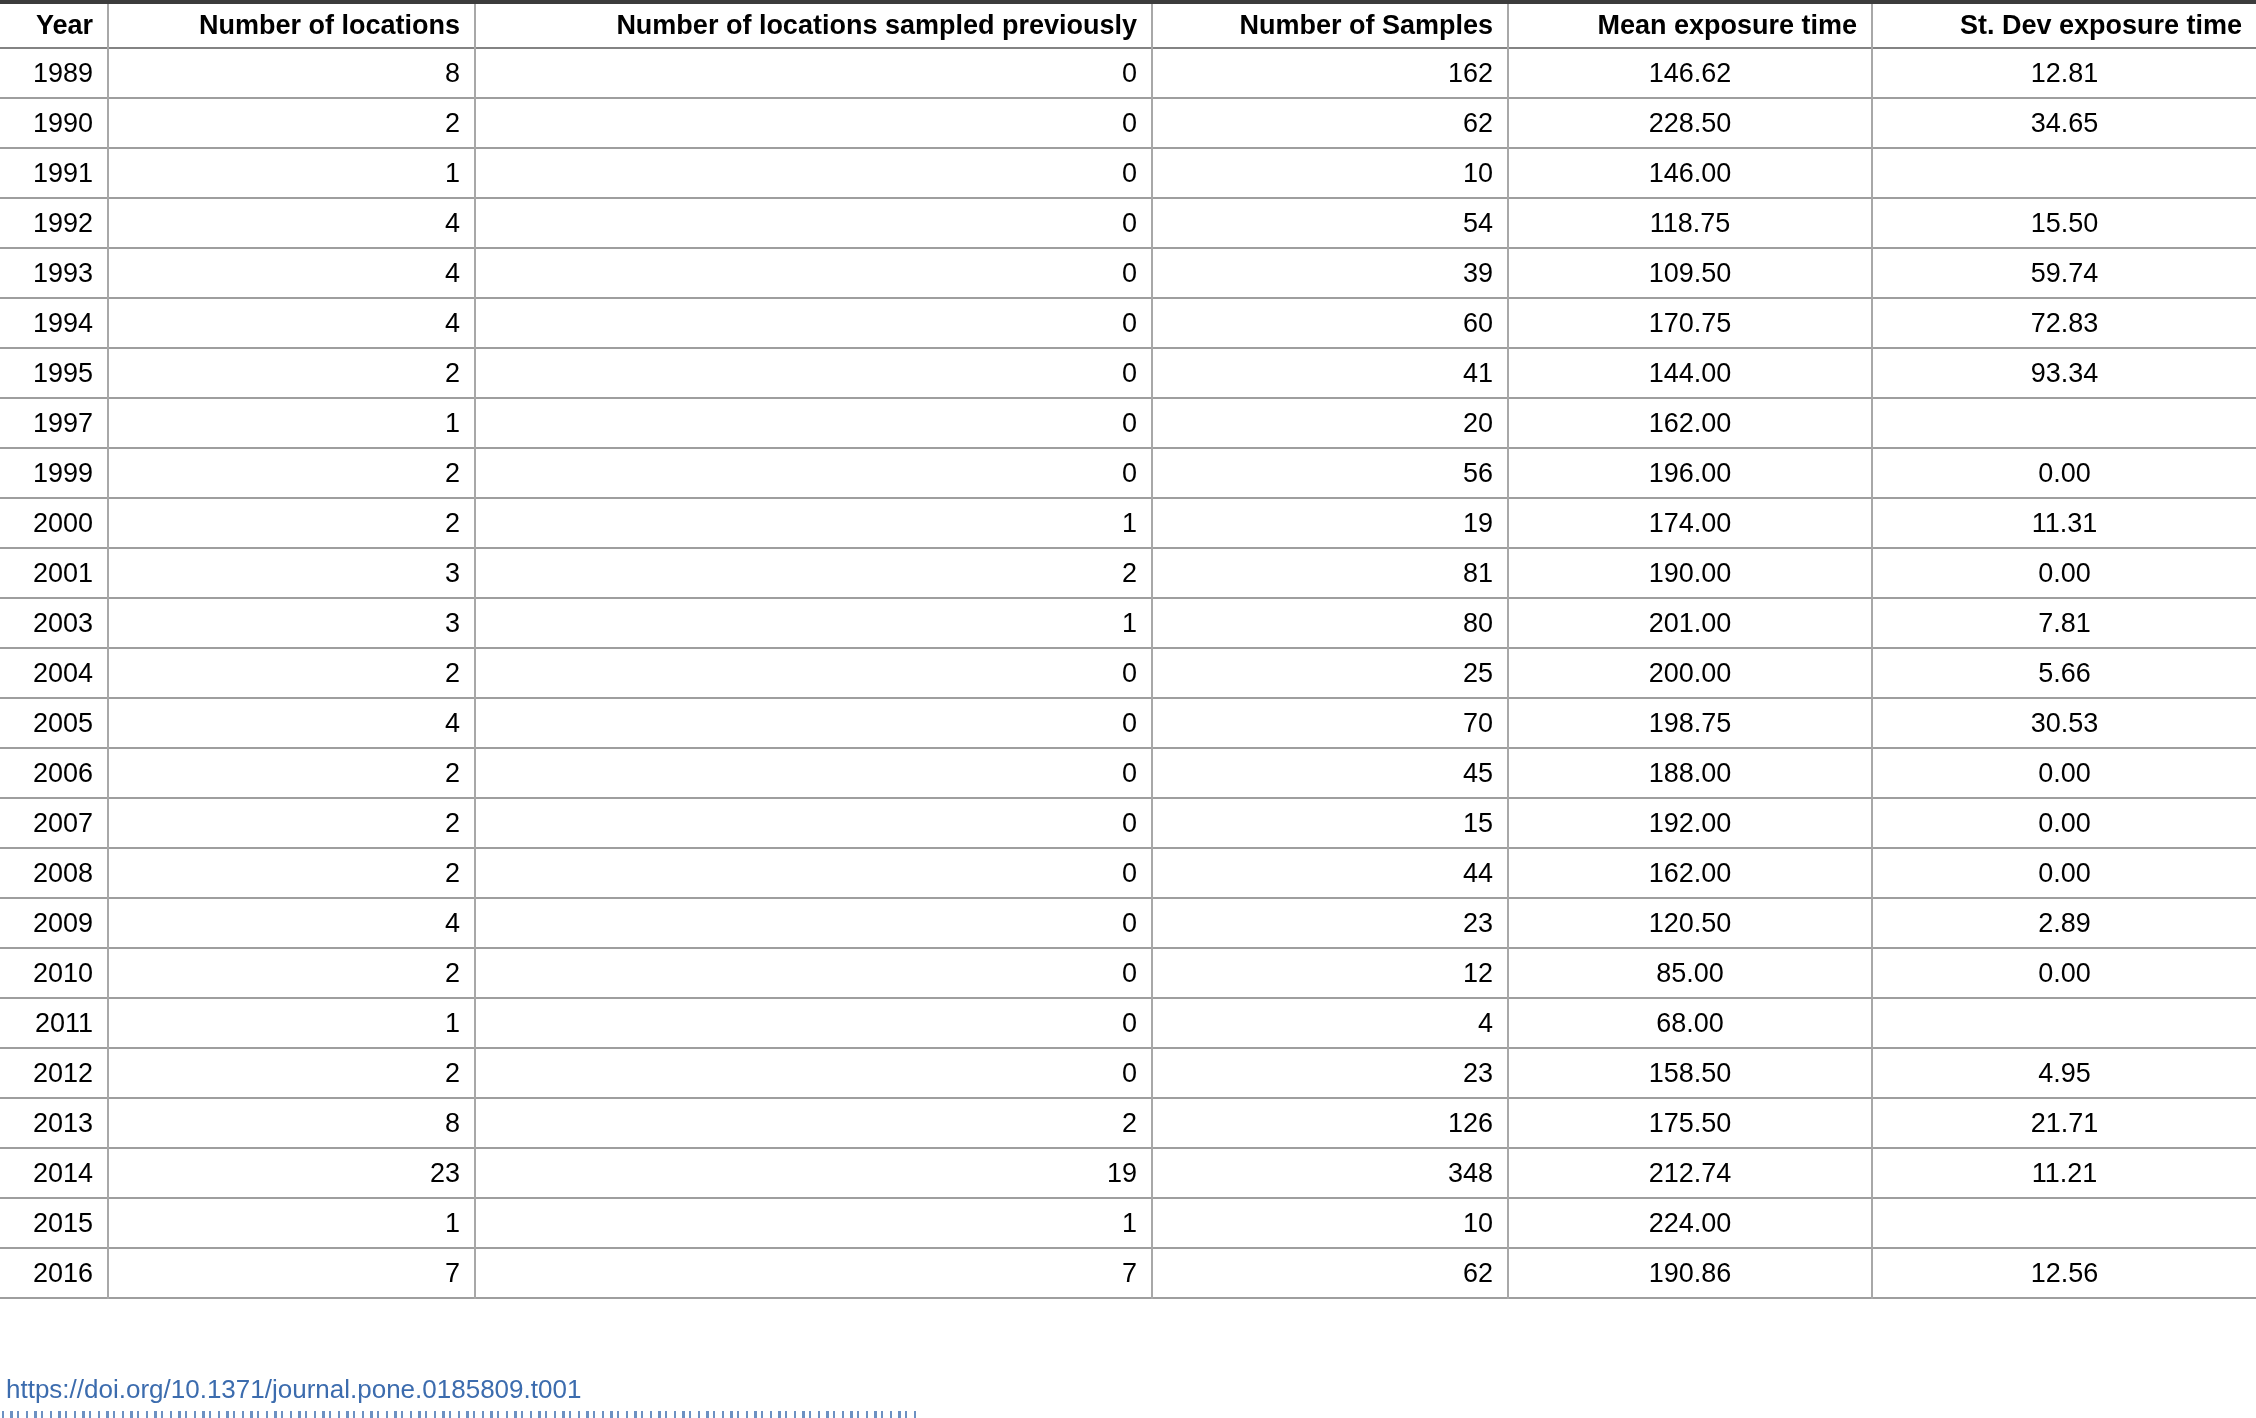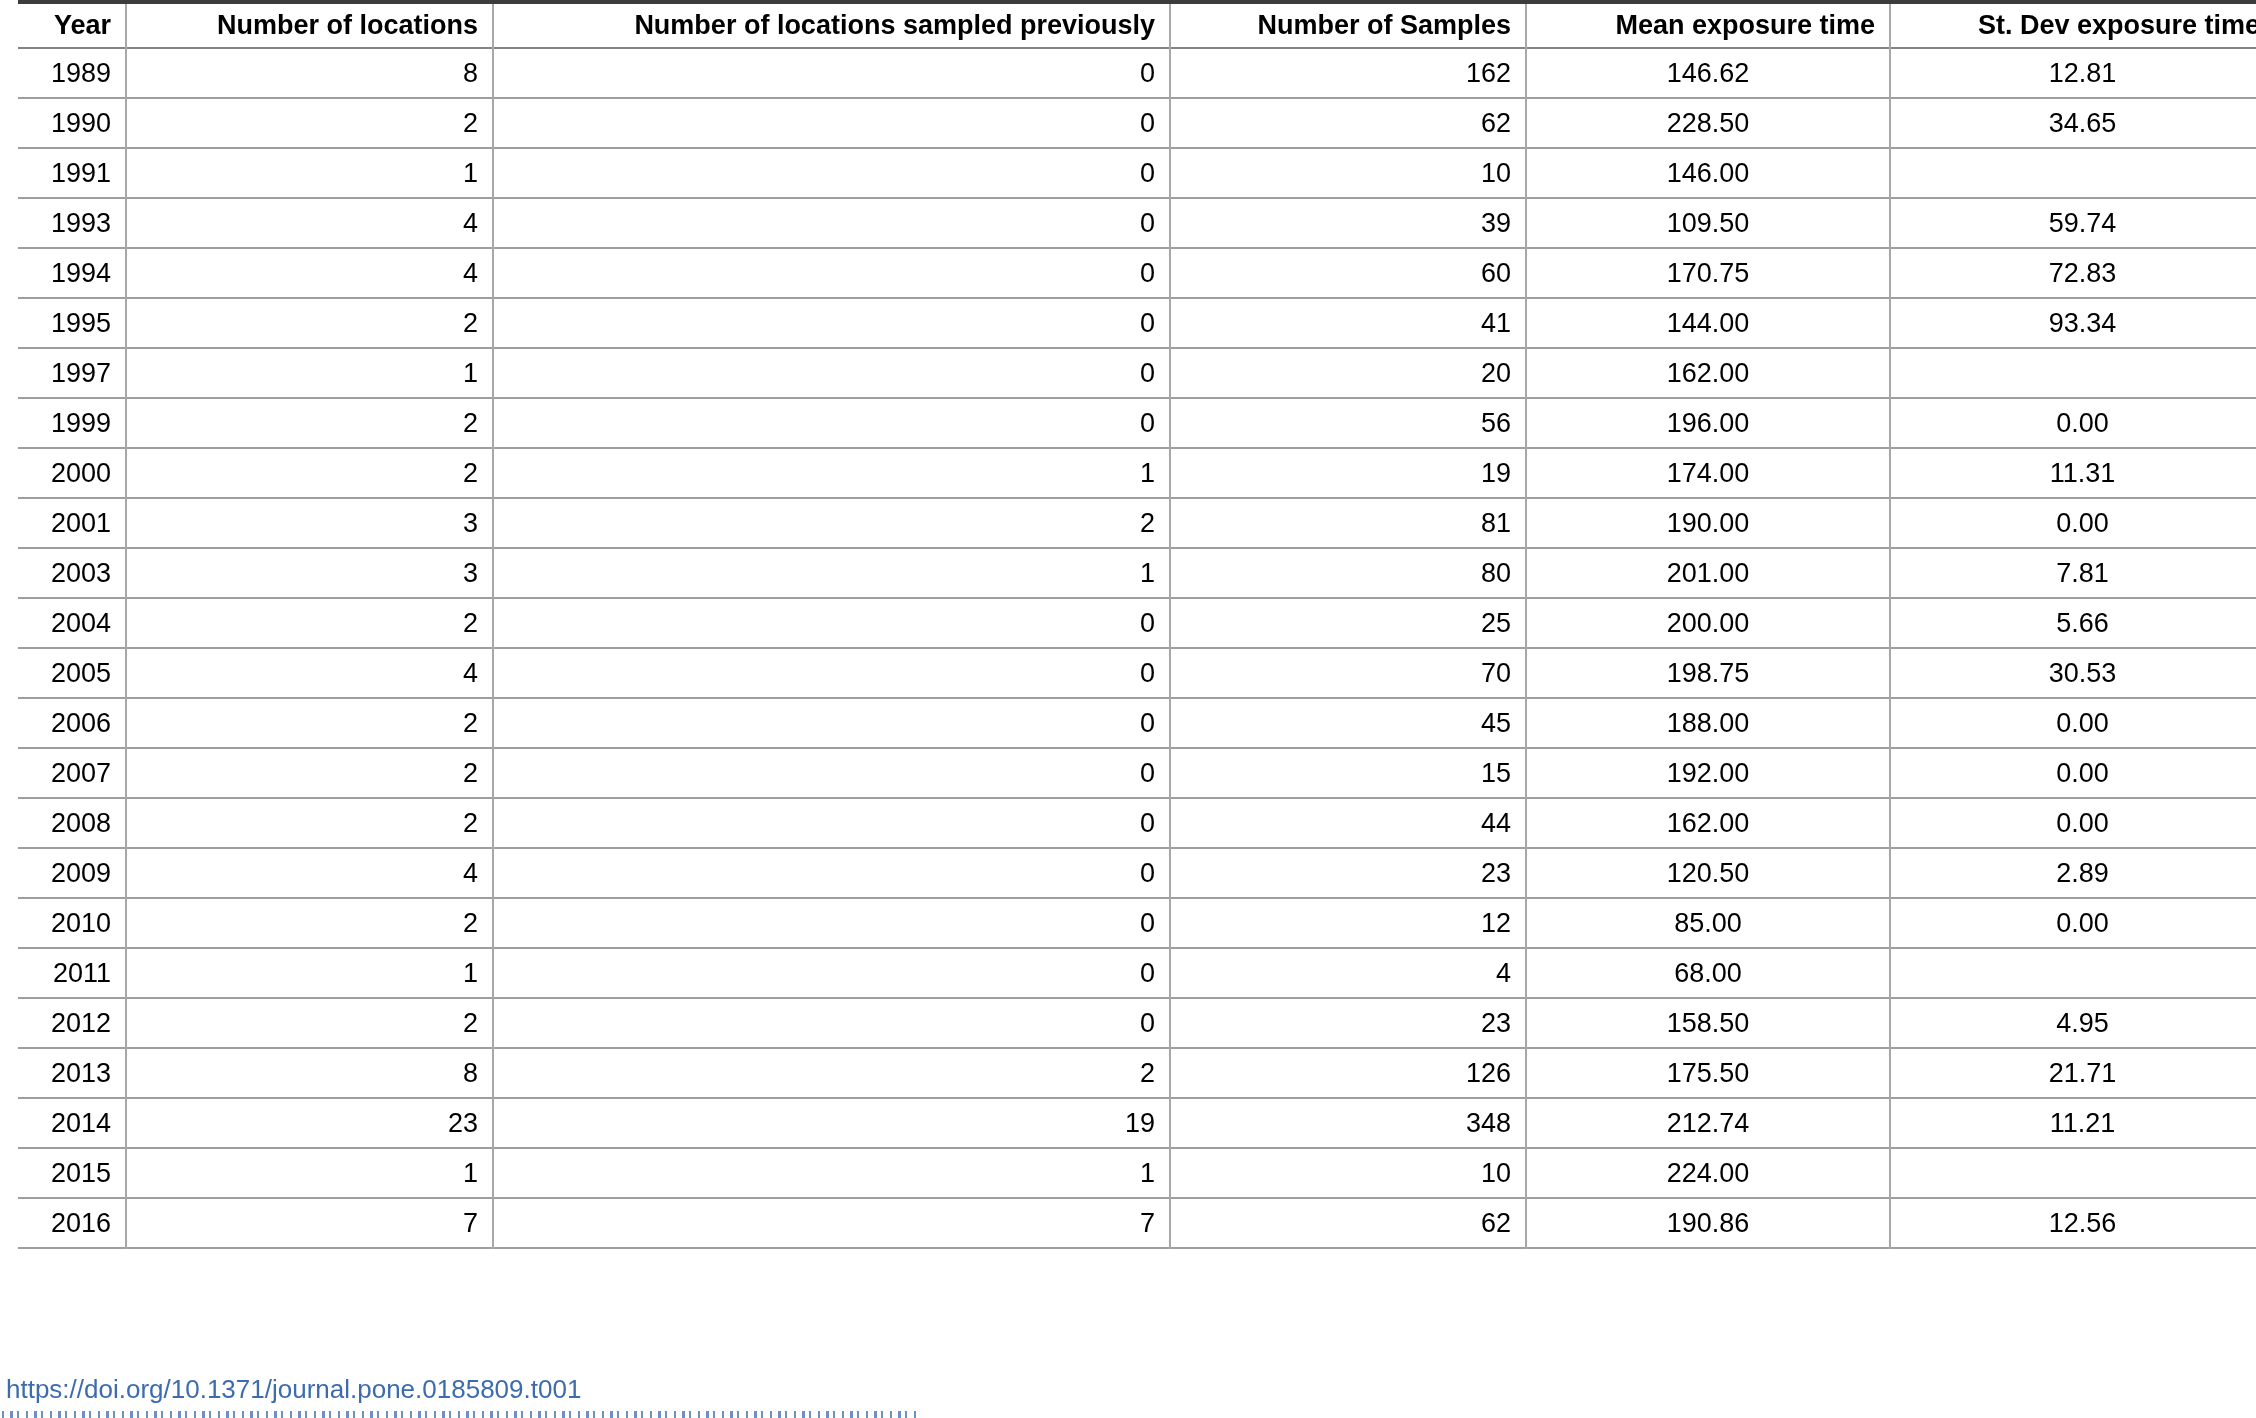--- a/index.html
+++ b/index.html
@@ -13,21 +13,20 @@
     height: 1418px;
     font-family: "Liberation Sans", sans-serif;
     color: #000000;
     overflow: hidden;
   }
   .table-figure {
     position: absolute;
     top: 0;
     left: 0;
     width: 1936px;
-    padding-left: 18px;
   }
   table.data-table {
     border-collapse: collapse;
     table-layout: fixed;
     width: 2256px;
     border-top: 4px solid #3c3c3c;
     border-bottom: 2px solid #8f8f8f;
   }
   table.data-table thead tr {
     height: 46px;
@@ -132,20 +131,28 @@
         </tr>
         <tr>
           <td>1991</td>
           <td>1</td>
           <td>0</td>
           <td>10</td>
           <td>146.00</td>
           <td></td>
         </tr>
         <tr>
+          <td>1992</td>
+          <td>4</td>
+          <td>0</td>
+          <td>54</td>
+          <td>118.75</td>
+          <td>15.50</td>
+        </tr>
+        <tr>
           <td>1993</td>
           <td>4</td>
           <td>0</td>
           <td>39</td>
           <td>109.50</td>
           <td>59.74</td>
         </tr>
         <tr>
           <td>1994</td>
           <td>4</td>

